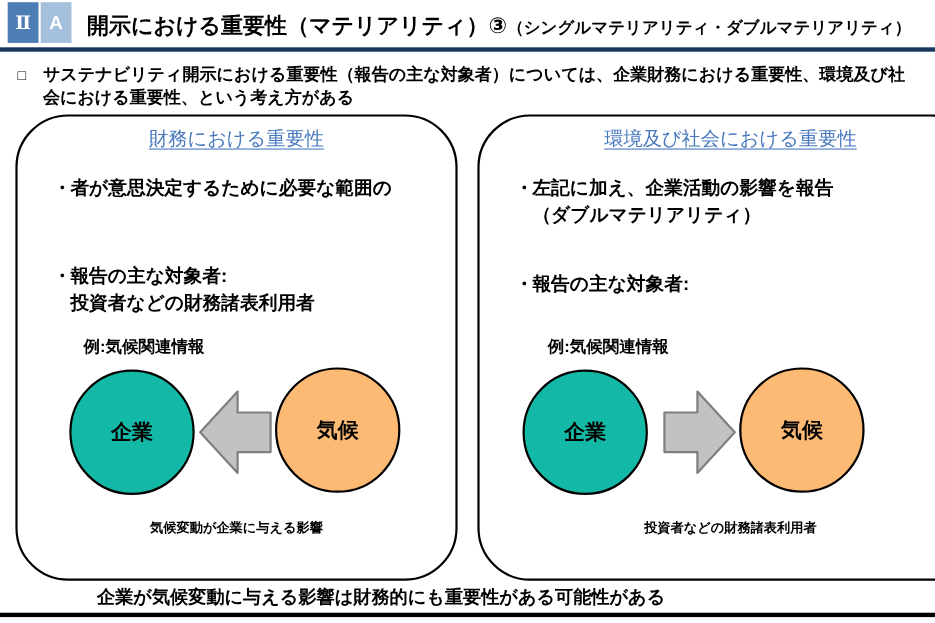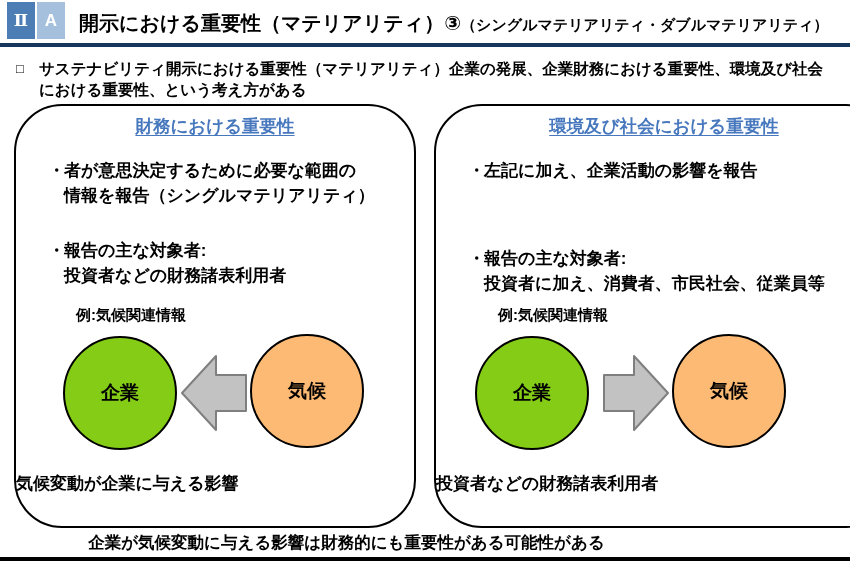--- a/index.html
+++ b/index.html
@@ -29,78 +29,77 @@
   .intro-text{display:block;padding-left:23px;}
   
   .panel{
     position:absolute;top:104px;height:424px;background:#fff;
     border:2px solid #000;border-radius:48px;box-sizing:border-box;
   }
   .panel-left{left:14px;width:402px;}
   .panel-right{left:434px;width:460px;}
   .panel-title{
     position:absolute;top:8px;left:0;right:0;text-align:center;
-    font-size:17.5px;font-weight:700;color:#4778BE;
+    font-size:17.5px;font-weight:400;color:#4778BE;
     text-decoration:underline;text-underline-offset:3px;
   }
   .bullet{position:absolute;font-size:17px;font-weight:700;line-height:25px;}
   .bullet .marker{position:absolute;left:-16px;top:0;}
   .pl-b1{left:48px;top:52px;}
   .pl-b2{left:48px;top:132px;}
   .pr-b1{left:48px;top:52px;}
   .pr-b2{left:48px;top:140px;}
   .example{position:absolute;font-size:15px;font-weight:700;}
   .pl-ex{left:60px;top:200px;}
   .pr-ex{left:62px;top:200px;}
   .circle{
     position:absolute;width:114px;height:114px;border:2px solid #000;border-radius:50%;
-    box-sizing:border-box;background:#84cc16;display:flex;align-items:center;justify-content:center;
+    box-sizing:border-box;background:#14b8a6;display:flex;align-items:center;justify-content:center;
     font-size:19px;font-weight:700;
   }
   .circle.blue{background:#fdba74;}
   .pl-company{left:47px;top:230px;}
   .pl-climate{left:234px;top:228px;}
   .pr-company{left:39px;top:230px;}
   .pr-climate{left:236px;top:228px;}
   .arrow{position:absolute;top:242px;width:68px;height:90px;}
   .pl-arrow{left:164px;}
   .pr-arrow{left:166px;}
   .panel-caption{
-    position:absolute;top:366px;left:0;right:0;text-align:left;
-    font-size:17px;font-weight:700;
+    position:absolute;top:366px;left:0;right:0;text-align:center;
+    font-size:12px;font-weight:700;
   }
   
   .footer-summary{
     position:absolute;top:532px;left:0;width:693px;text-align:center;
     font-size:16.5px;font-weight:700;
   }
   .footer-rule{position:absolute;left:0;top:557px;width:850px;height:4px;background:#000;}
 </style>
 </head>
 <body>
 
 <div class="slide">
 
   <div class="badge badge-left">Ⅱ</div>
   <div class="badge badge-right">A</div>
   <div class="page-title"><span>開示における重要性（マテリアリティ）③</span><span class="sub">（シングルマテリアリティ・ダブルマテリアリティ）</span></div>
   <div class="header-rule"></div>
 
   <div class="intro">
     <span class="intro-marker">□</span>
-    <span class="intro-text">サステナビリティ開示における重要性（マテリアリティ）企業の発展、企業財務における重要性、環境及び社会における重要性、という考え方がある</span>
+    <span class="intro-text">サステナビリティ開示における重要性（報告の主な対象者）については、企業財務における重要性、環境及び社会における重要性、という考え方がある</span>
   </div>
 
   <div class="panel panel-left">
     <div class="panel-title">財務における重要性</div>
 
     <div class="bullet pl-b1">
       <span class="marker">・</span>
       <div>者が意思決定するために必要な範囲の</div>
-      <div>情報を報告（シングルマテリアリティ）</div>
     </div>
 
     <div class="bullet pl-b2">
       <span class="marker">・</span>
       <div>報告の主な対象者:</div>
       <div>投資者などの財務諸表利用者</div>
     </div>
 
     <div class="example pl-ex">例:気候関連情報</div>
 
@@ -114,26 +113,26 @@
 
     <div class="panel-caption">気候変動が企業に与える影響</div>
   </div>
 
   <div class="panel panel-right">
     <div class="panel-title">環境及び社会における重要性</div>
 
     <div class="bullet pr-b1">
       <span class="marker">・</span>
       <div>左記に加え、企業活動の影響を報告</div>
+      <div>（ダブルマテリアリティ）</div>
     </div>
 
     <div class="bullet pr-b2">
       <span class="marker">・</span>
       <div>報告の主な対象者:</div>
-      <div>投資者に加え、消費者、市民社会、従業員等</div>
     </div>
 
     <div class="example pr-ex">例:気候関連情報</div>
 
     <div class="circle pr-company">企業</div>
     <span class="arrow pr-arrow">
       <svg width="68" height="90" viewBox="0 0 68 90" xmlns="http://www.w3.org/2000/svg">
         <polygon points="66,45 32,8 32,27 2,27 2,63 32,63 32,82" fill="#C2C2C2" stroke="#7F7F7F" stroke-width="2" stroke-linejoin="round"></polygon>
       </svg>
     </span>

